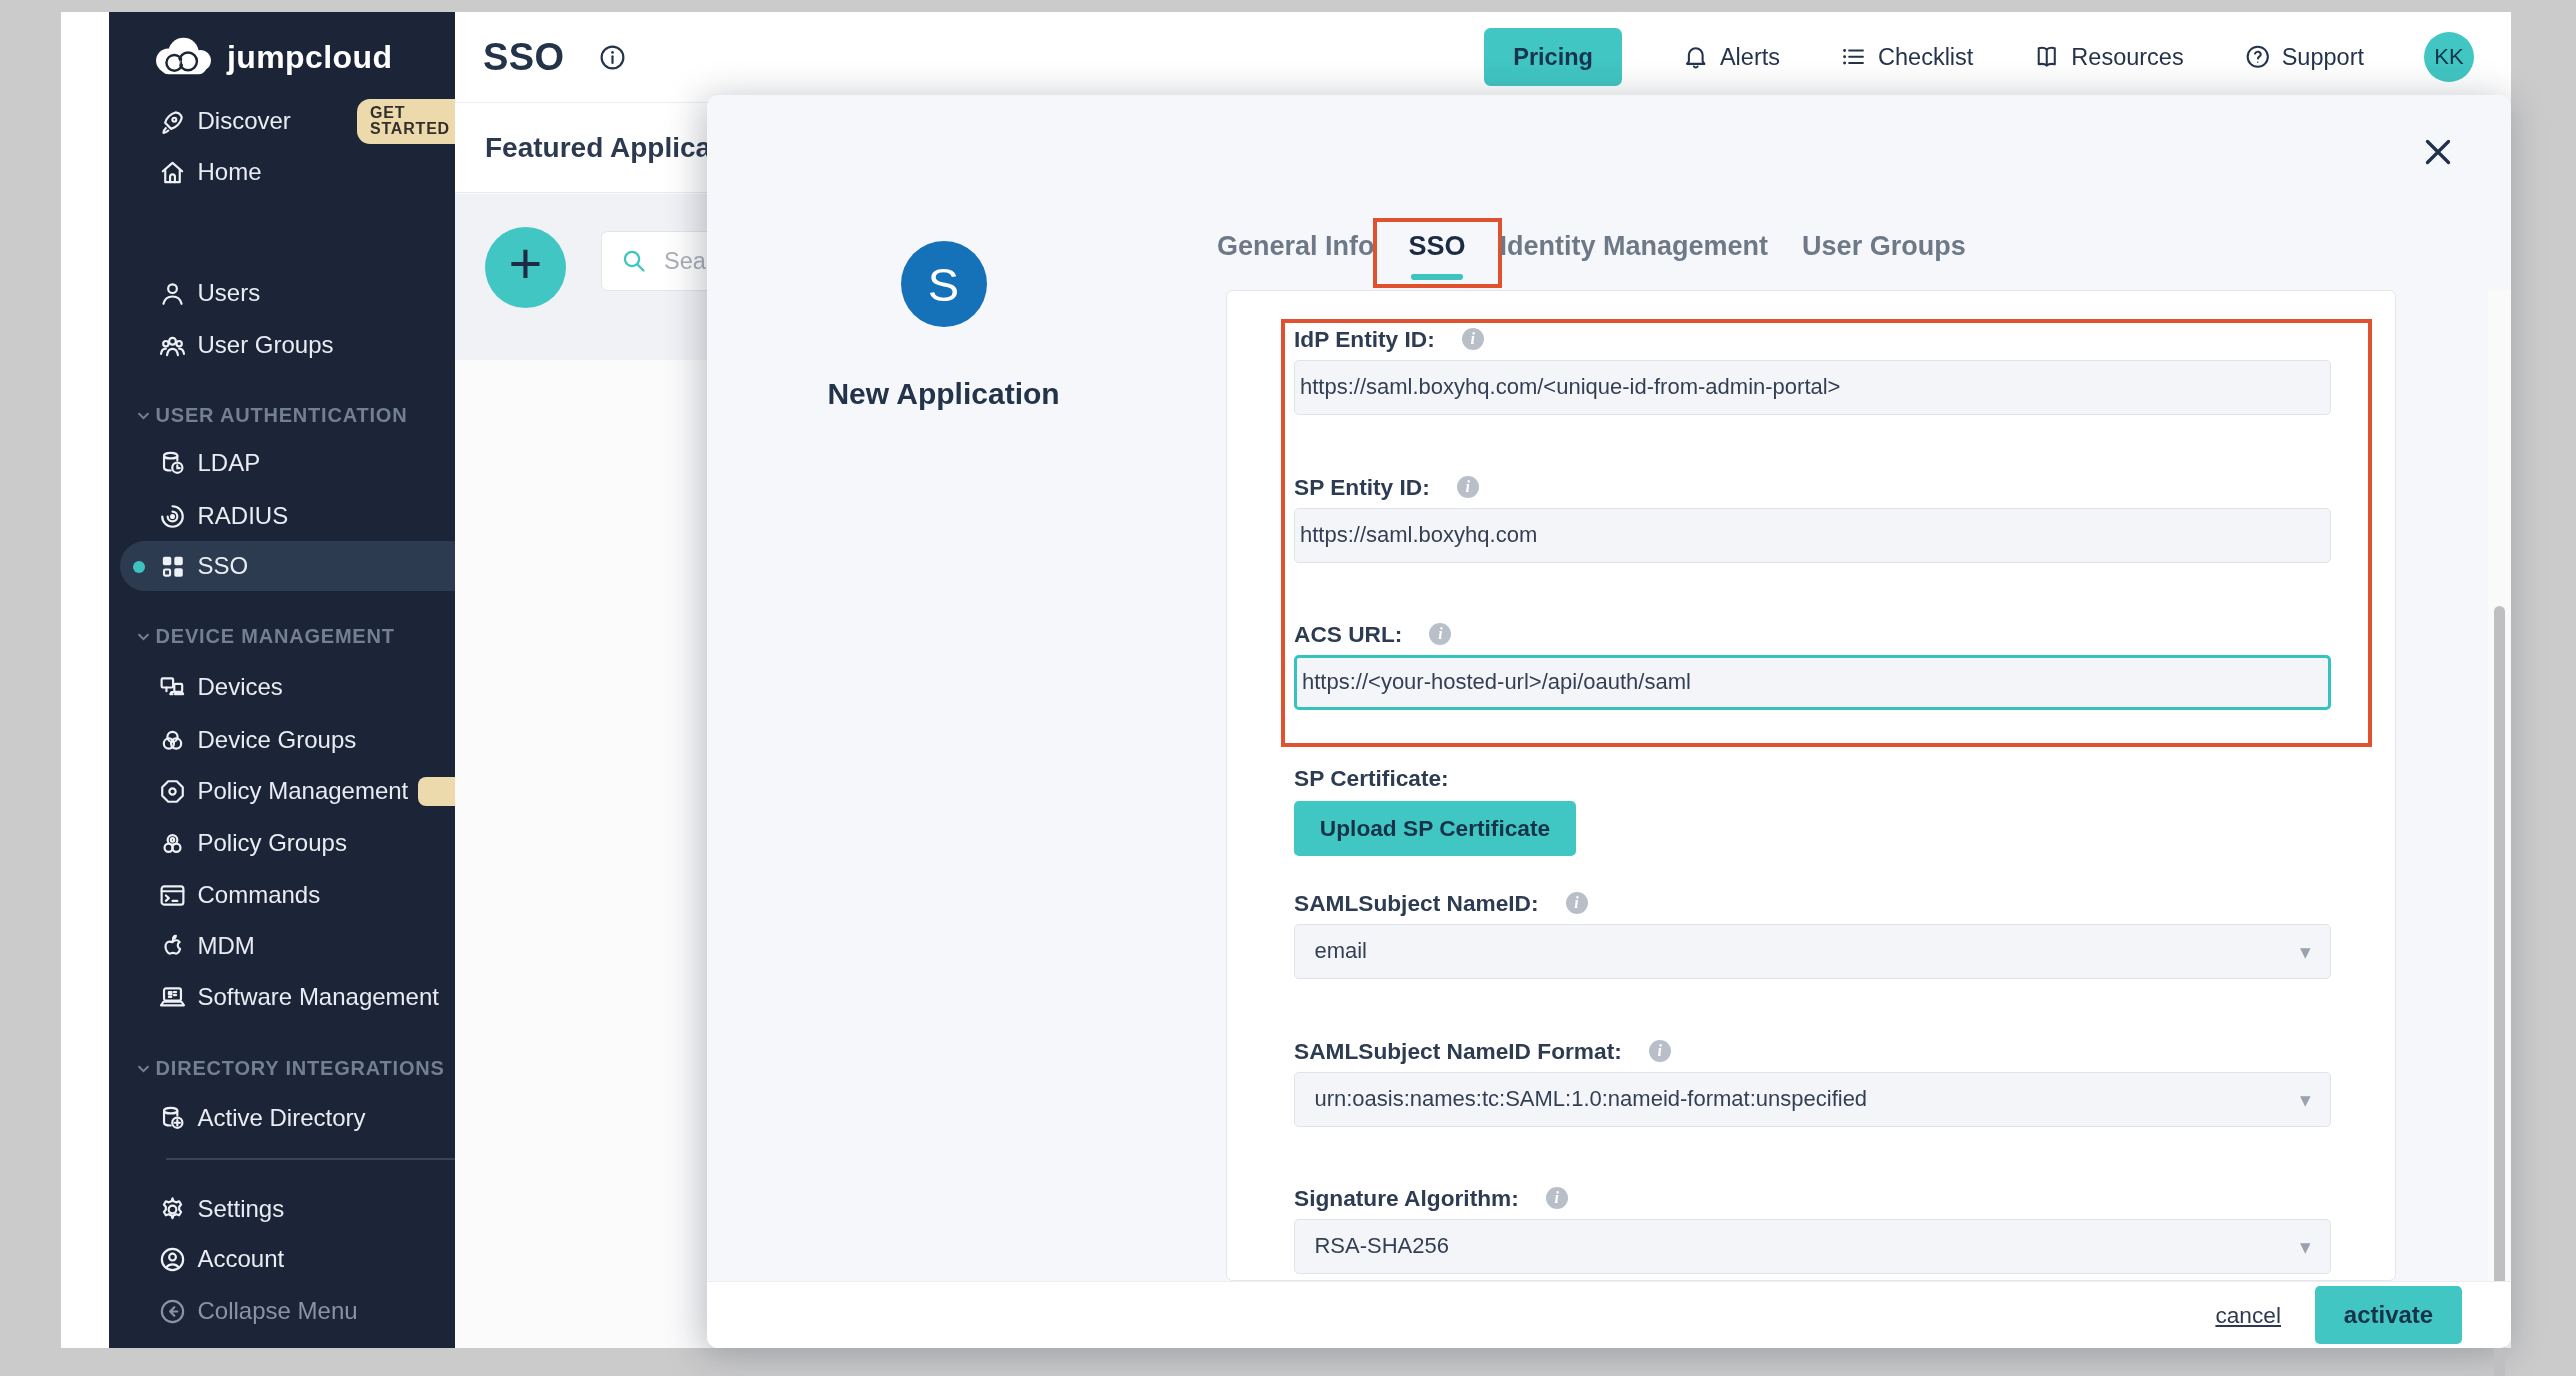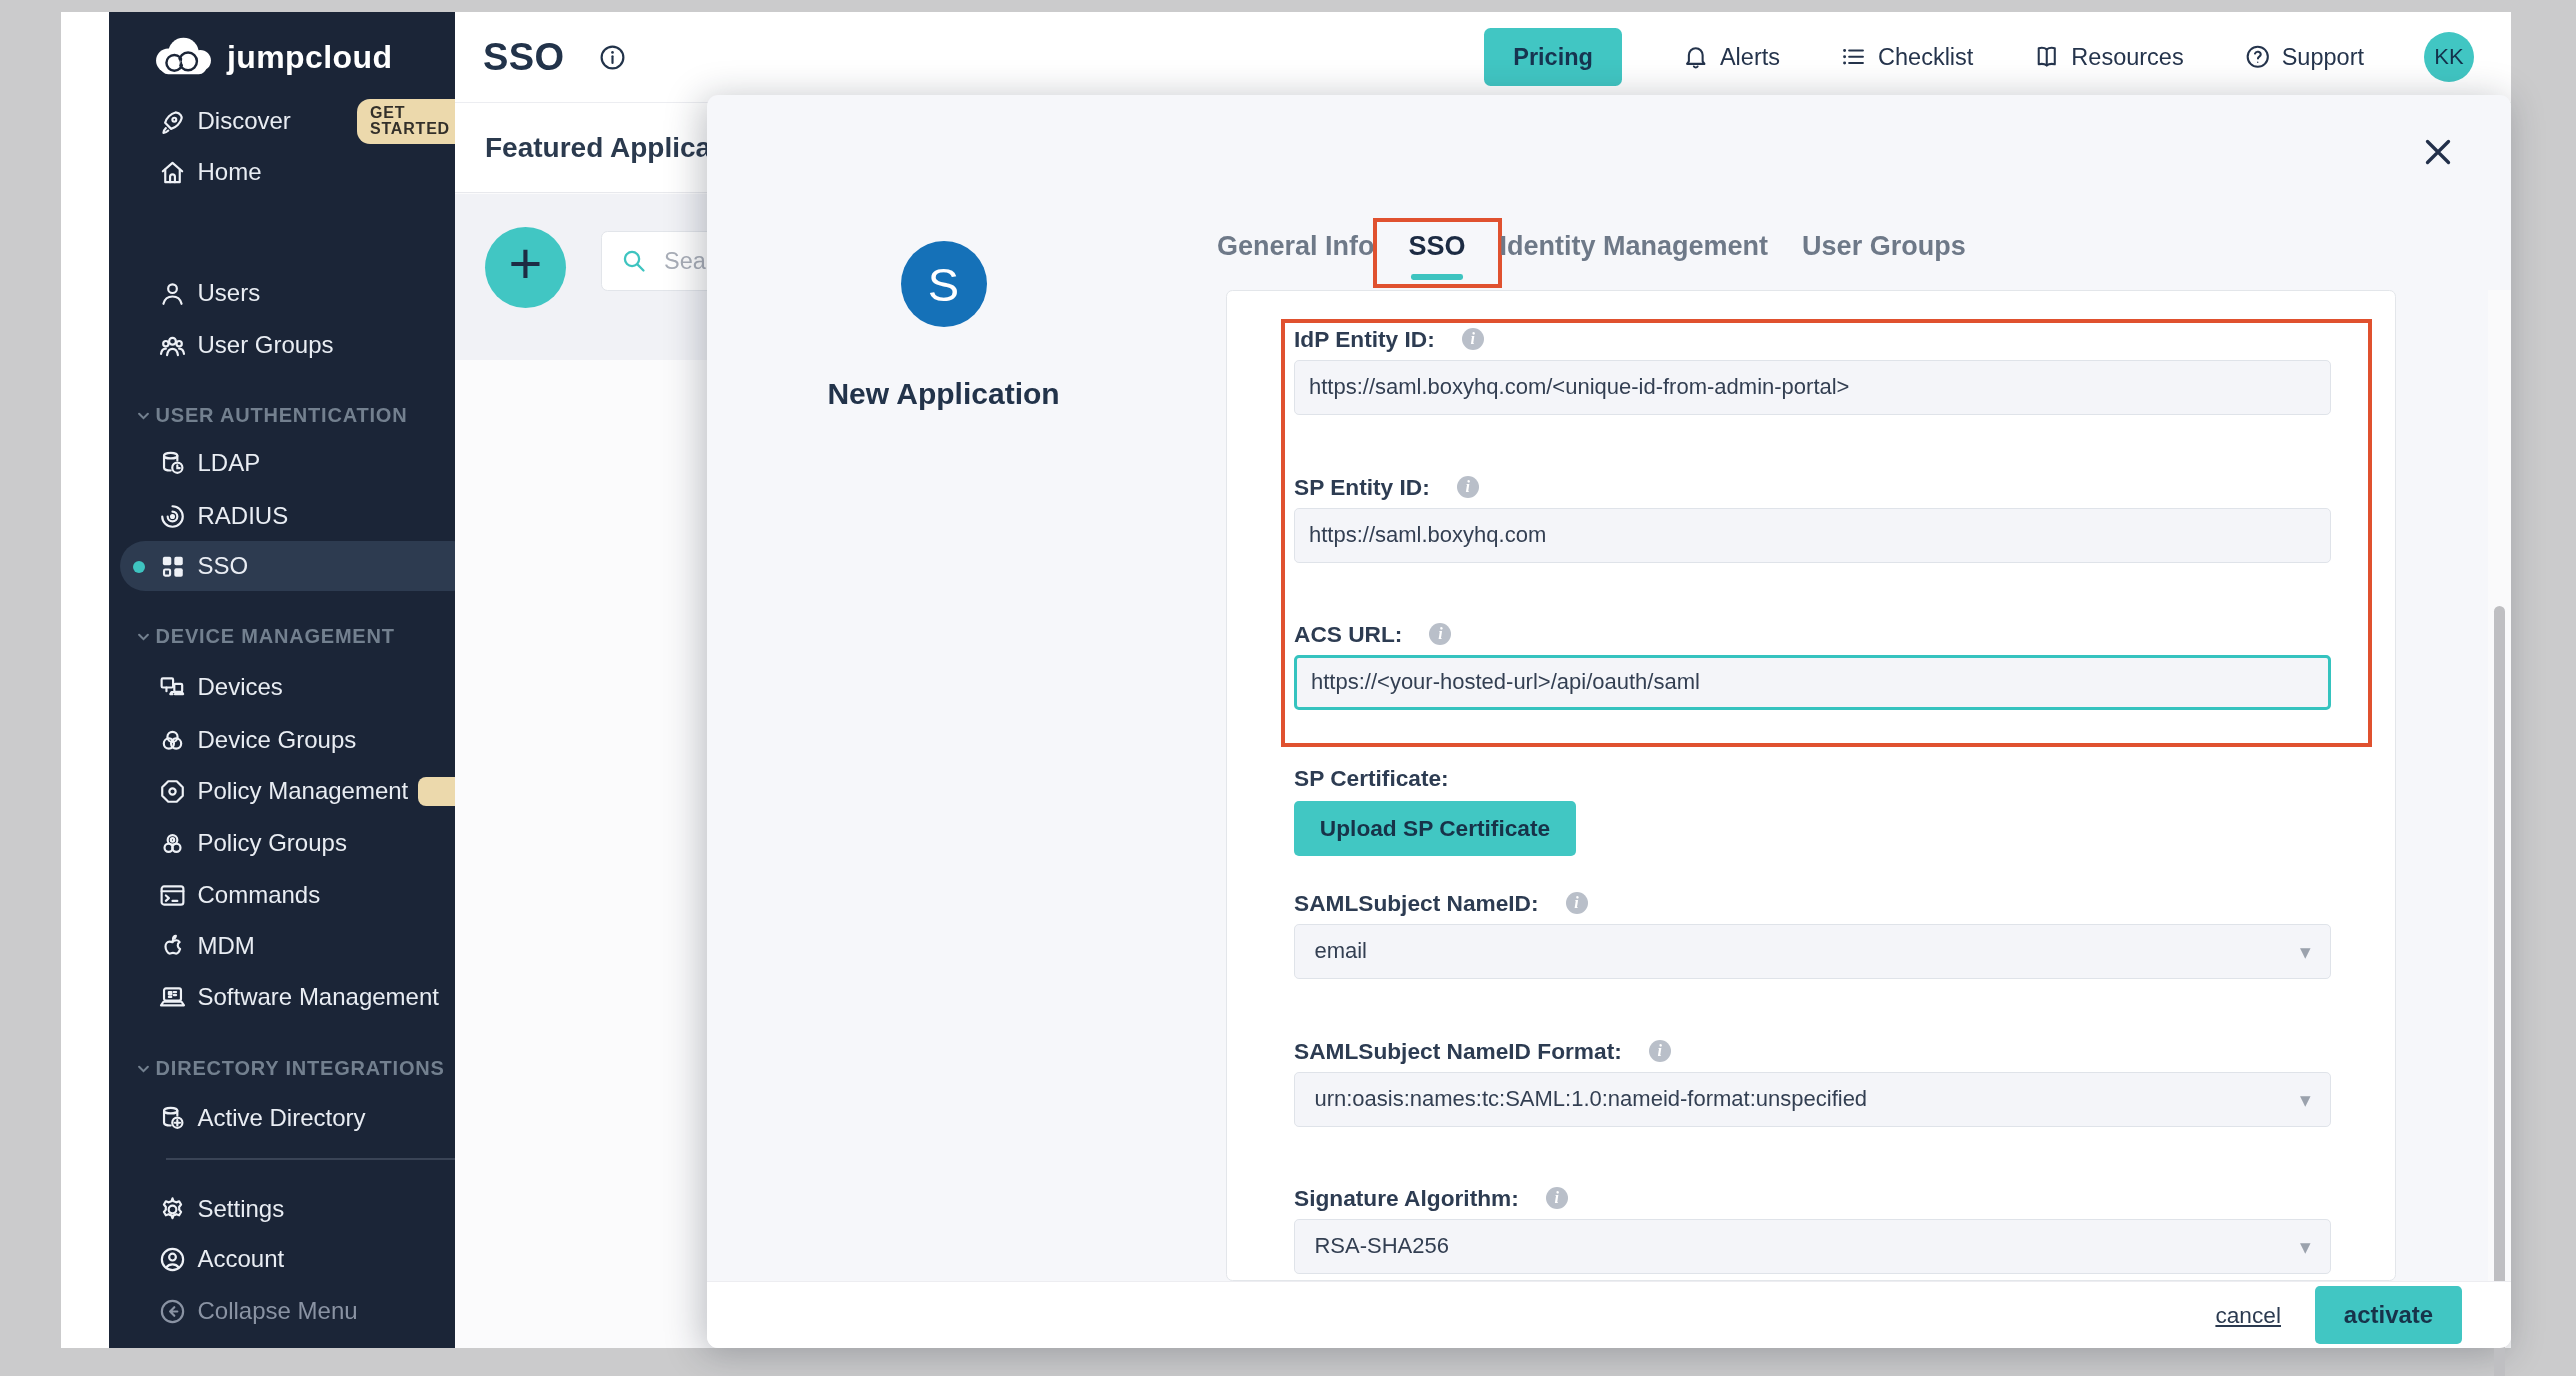--- a/index.html
+++ b/index.html
@@ -69,21 +69,21 @@
   .tab{position:relative;font-size:27px;font-weight:bold;color:#6e7988;cursor:pointer;white-space:nowrap;}
   .tab.active{color:#1c2b43;}
   .tab.active:after{content:"";position:absolute;left:50%;transform:translateX(-50%);bottom:-18px;width:52px;height:5.7px;border-radius:2.4px;background:#3ec4c0;}
   .tab-annot{position:absolute;left:-36px;right:-36px;top:-13px;bottom:-26px;border:4px solid #e0512f;}
 
   .panel{position:absolute;left:519px;top:195px;width:1170px;height:991px;background:#fff;border:1.6px solid #e3e6ea;border-radius:6.5px;box-sizing:border-box;}
   .annot-box{position:absolute;left:54px;top:28px;width:1091px;height:428px;border:4px solid #e0512f;box-sizing:border-box;pointer-events:none;}
   .group{position:absolute;left:67px;width:1037px;}
   .flabel{display:flex;align-items:center;gap:27px;font-size:22.7px;font-weight:bold;color:#2d3c52;height:32px;}
   .info-dot{width:22px;height:22px;border-radius:50%;background:#b9bfc9;color:#fff;display:flex;align-items:center;justify-content:center;font-family:"Liberation Serif",serif;font-style:italic;font-weight:bold;font-size:16px;}
-  .tin{margin-top:4.9px;height:55px;width:100%;background:#f4f5f9;border:1.6px solid #dfe3e9;border-radius:4.9px;font-size:22px;color:#333f52;padding:0 14px;box-sizing:border-box;font-family:inherit;}
+  .tin{margin-top:4.9px;height:55px;width:100%;background:#f4f5f9;border:1.6px solid #dfe3e9;border-radius:4.9px;font-size:22px;color:#333f52;padding:0 5px;box-sizing:border-box;font-family:inherit;}
   .tin.focus{border:3.2px solid #35c3bf;}
   .selbox{position:relative;margin-top:4.9px;height:55px;width:100%;background:#f4f5f9;border:1.6px solid #dfe3e9;border-radius:4.9px;box-sizing:border-box;display:flex;align-items:center;padding:0 19.4px;font-size:22px;color:#333f52;cursor:pointer;}
   .caret{position:absolute;right:19.4px;top:50%;transform:translateY(-50%);color:#9ba2ad;font-size:21px;line-height:1;}
   .caret:after{content:"▾";}
   .upload-btn{margin-top:6.5px;width:282px;height:55px;background:#41c7c3;border:none;border-radius:4.9px;color:#173349;font-size:22.7px;font-weight:bold;cursor:pointer;font-family:inherit;}
 
   .m-footer{position:absolute;left:0;bottom:0;width:100%;height:67px;background:#fff;border-radius:0 0 11.3px 11.3px;border-top:0.8px solid #ededf1;display:flex;align-items:center;justify-content:flex-end;gap:34px;padding-right:49px;box-sizing:border-box;}
   .cancel-link{font-size:22.7px;color:#2b3a50;text-decoration:underline;cursor:pointer;}
   .activate-btn{width:147px;height:58px;background:#41c6c3;border:none;border-radius:4.9px;color:#17334a;font-size:24px;font-weight:bold;cursor:pointer;font-family:inherit;}
 

